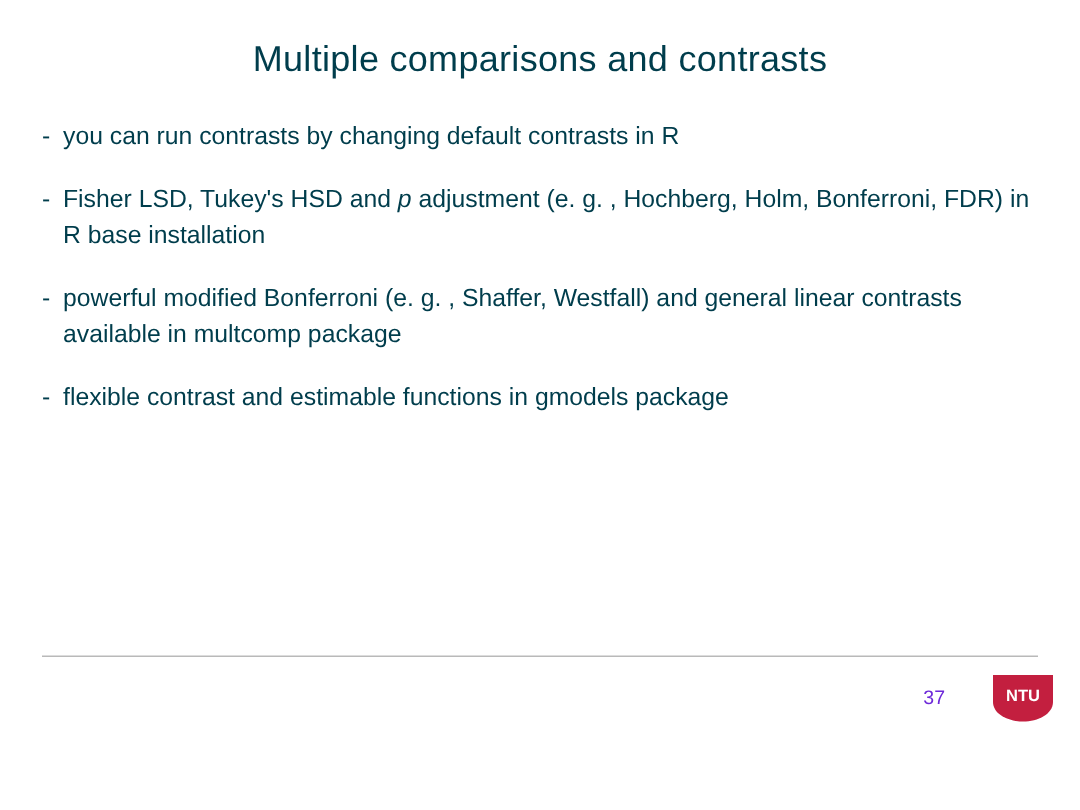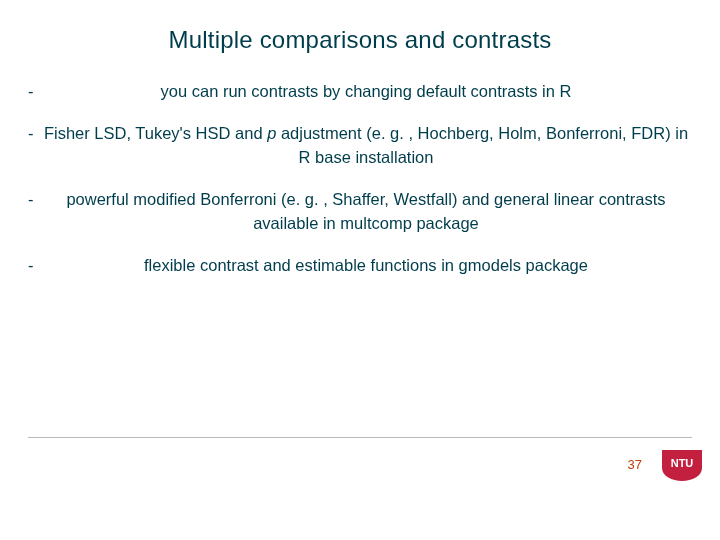--- a/index.html
+++ b/index.html
@@ -38,37 +38,36 @@
     color: #003d4c;
   }
   .bullets li .dash {
     flex: 0 0 auto;
     width: 14px;
     margin-left: -2px;
     color: #003d4c;
   }
   .bullets li .txt {
     flex: 1 1 auto;
-    text-align: center;
   }
   .txt em { font-style: italic; }
   .footer-rule {
     position: absolute;
     left: 28px;
     right: 28px;
     bottom: 58px;
     height: 0;
     border-top: 1px solid #b9b9b9;
   }
   .page-num {
     position: absolute;
-    right: 78px;
+    right: 90px;
     bottom: 24px;
     font-size: 13px;
-    color: #c2410c;
+    color: #6d28d9;
   }
   .logo {
     position: absolute;
     right: 16px;
     bottom: 14px;
     width: 44px;
     height: 34px;
   }
   .logo .shield {
     width: 44px;

